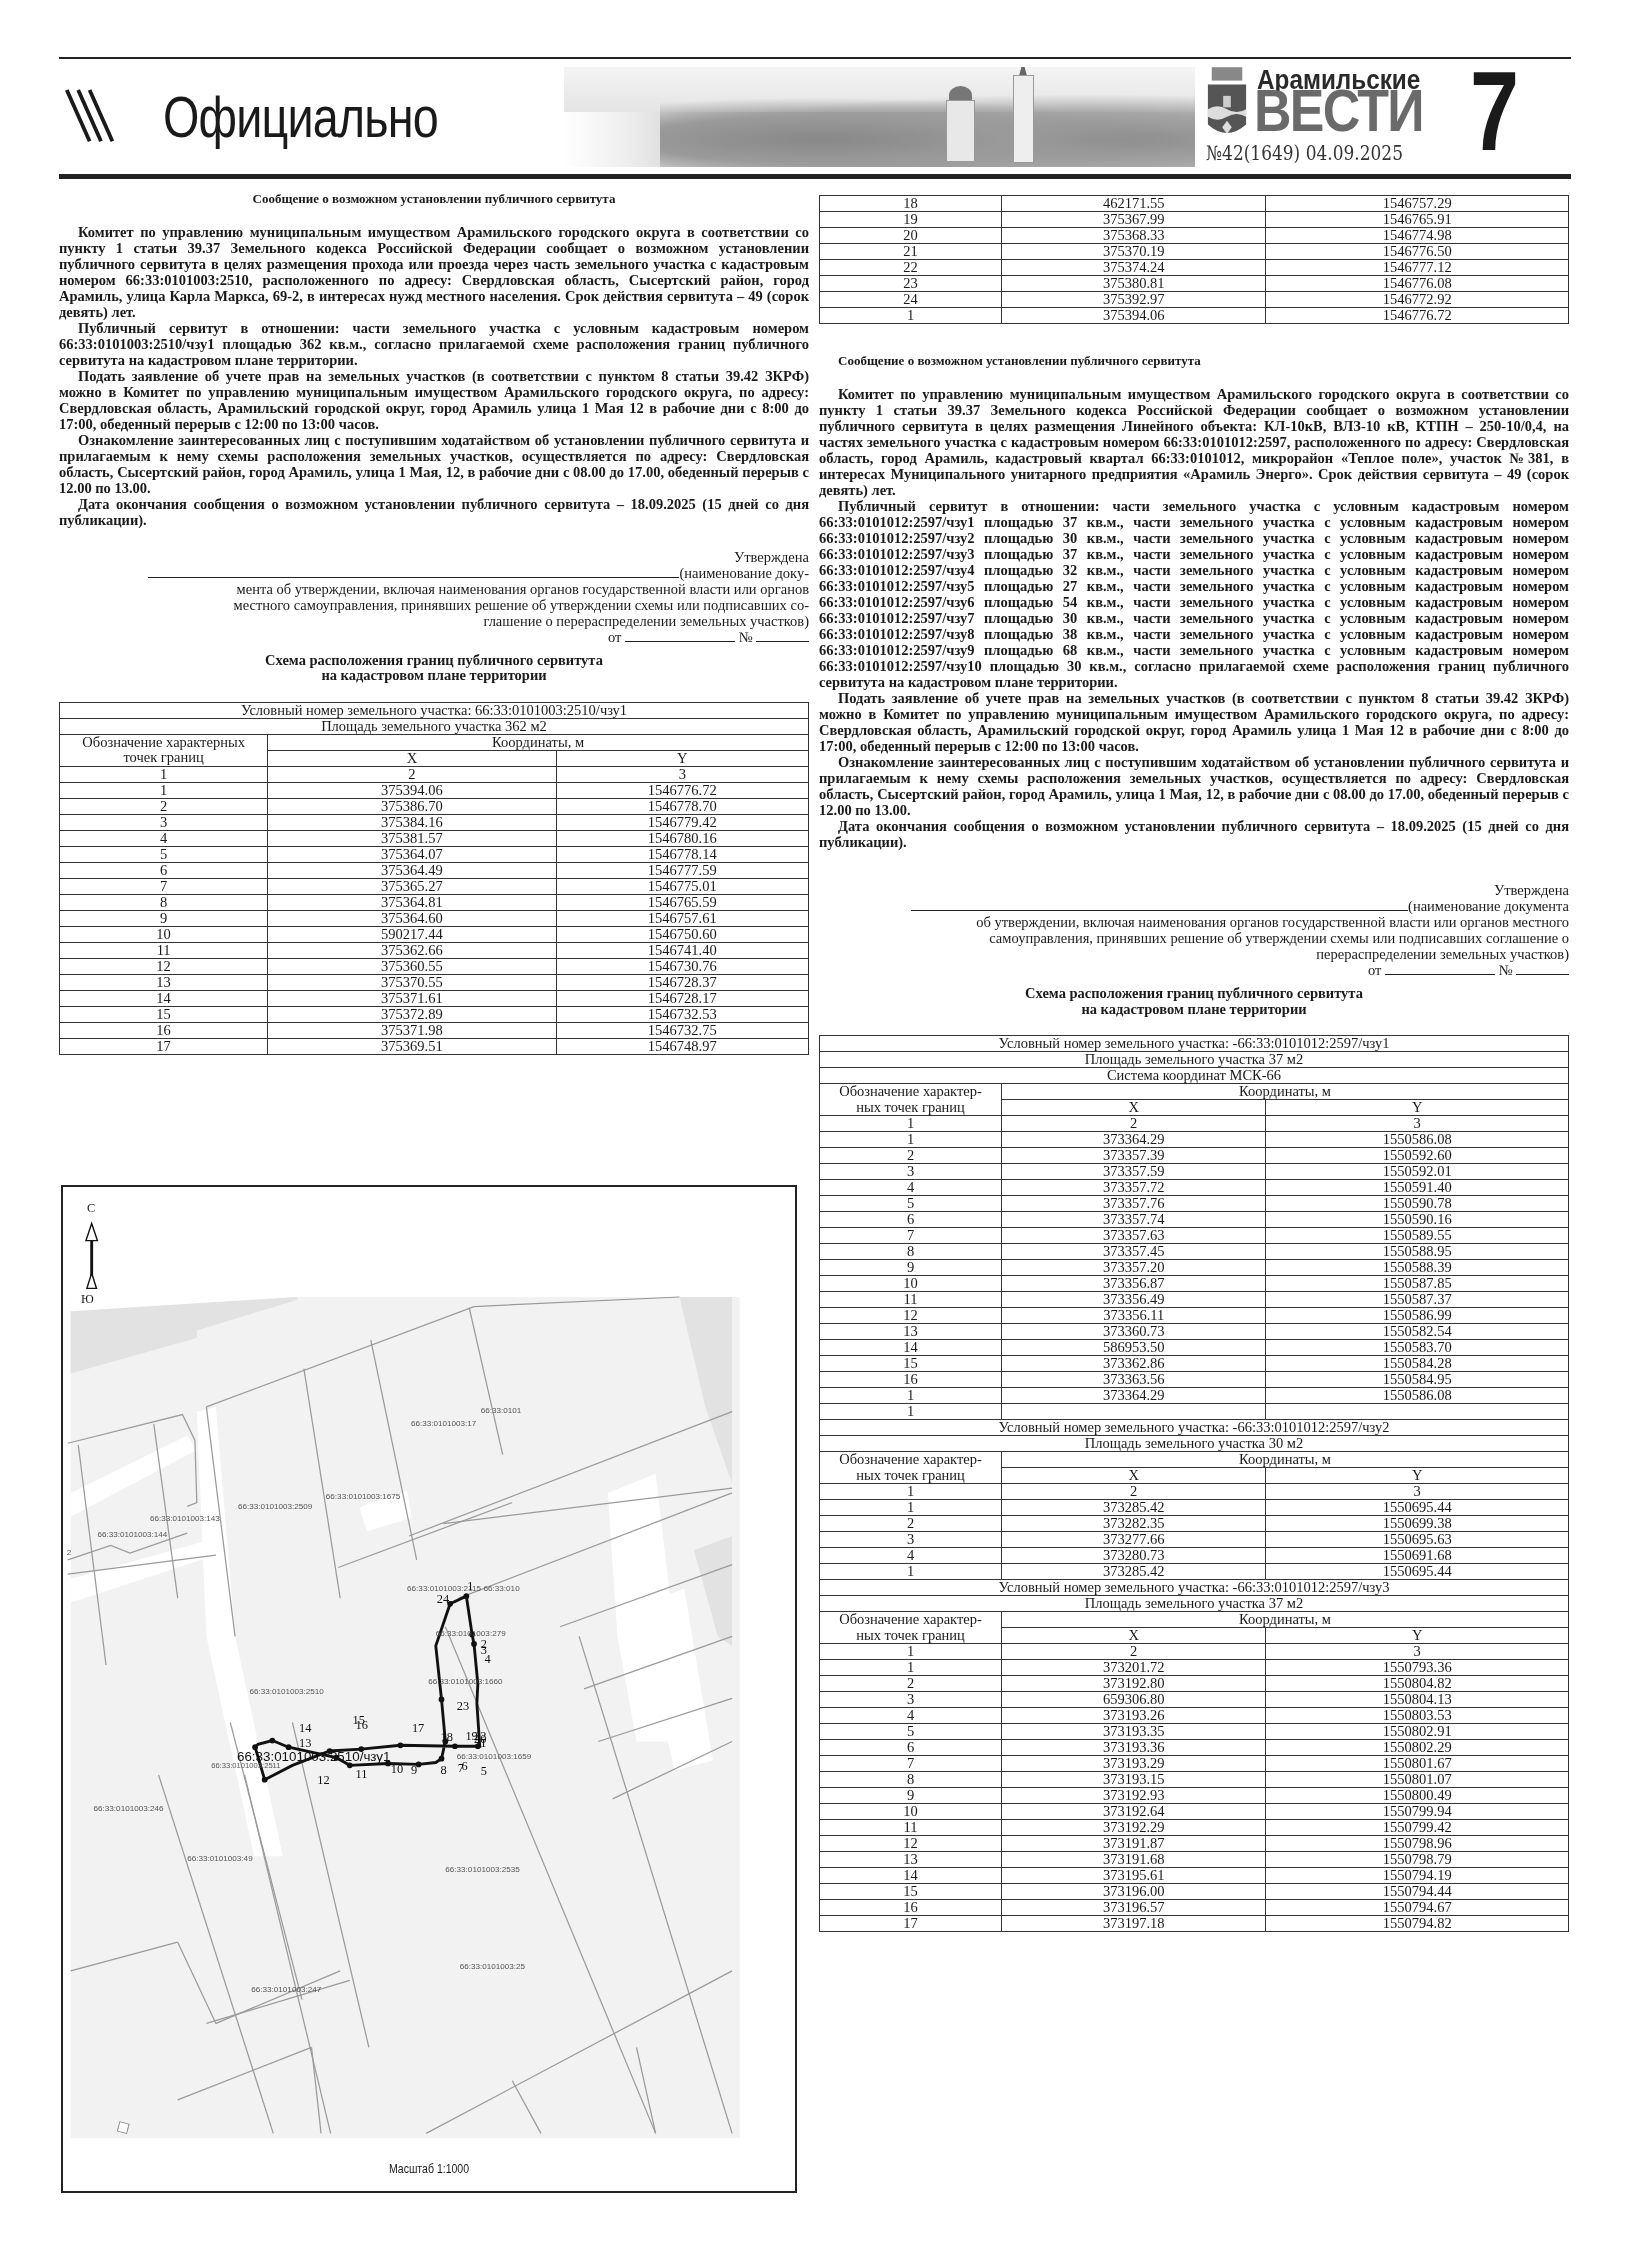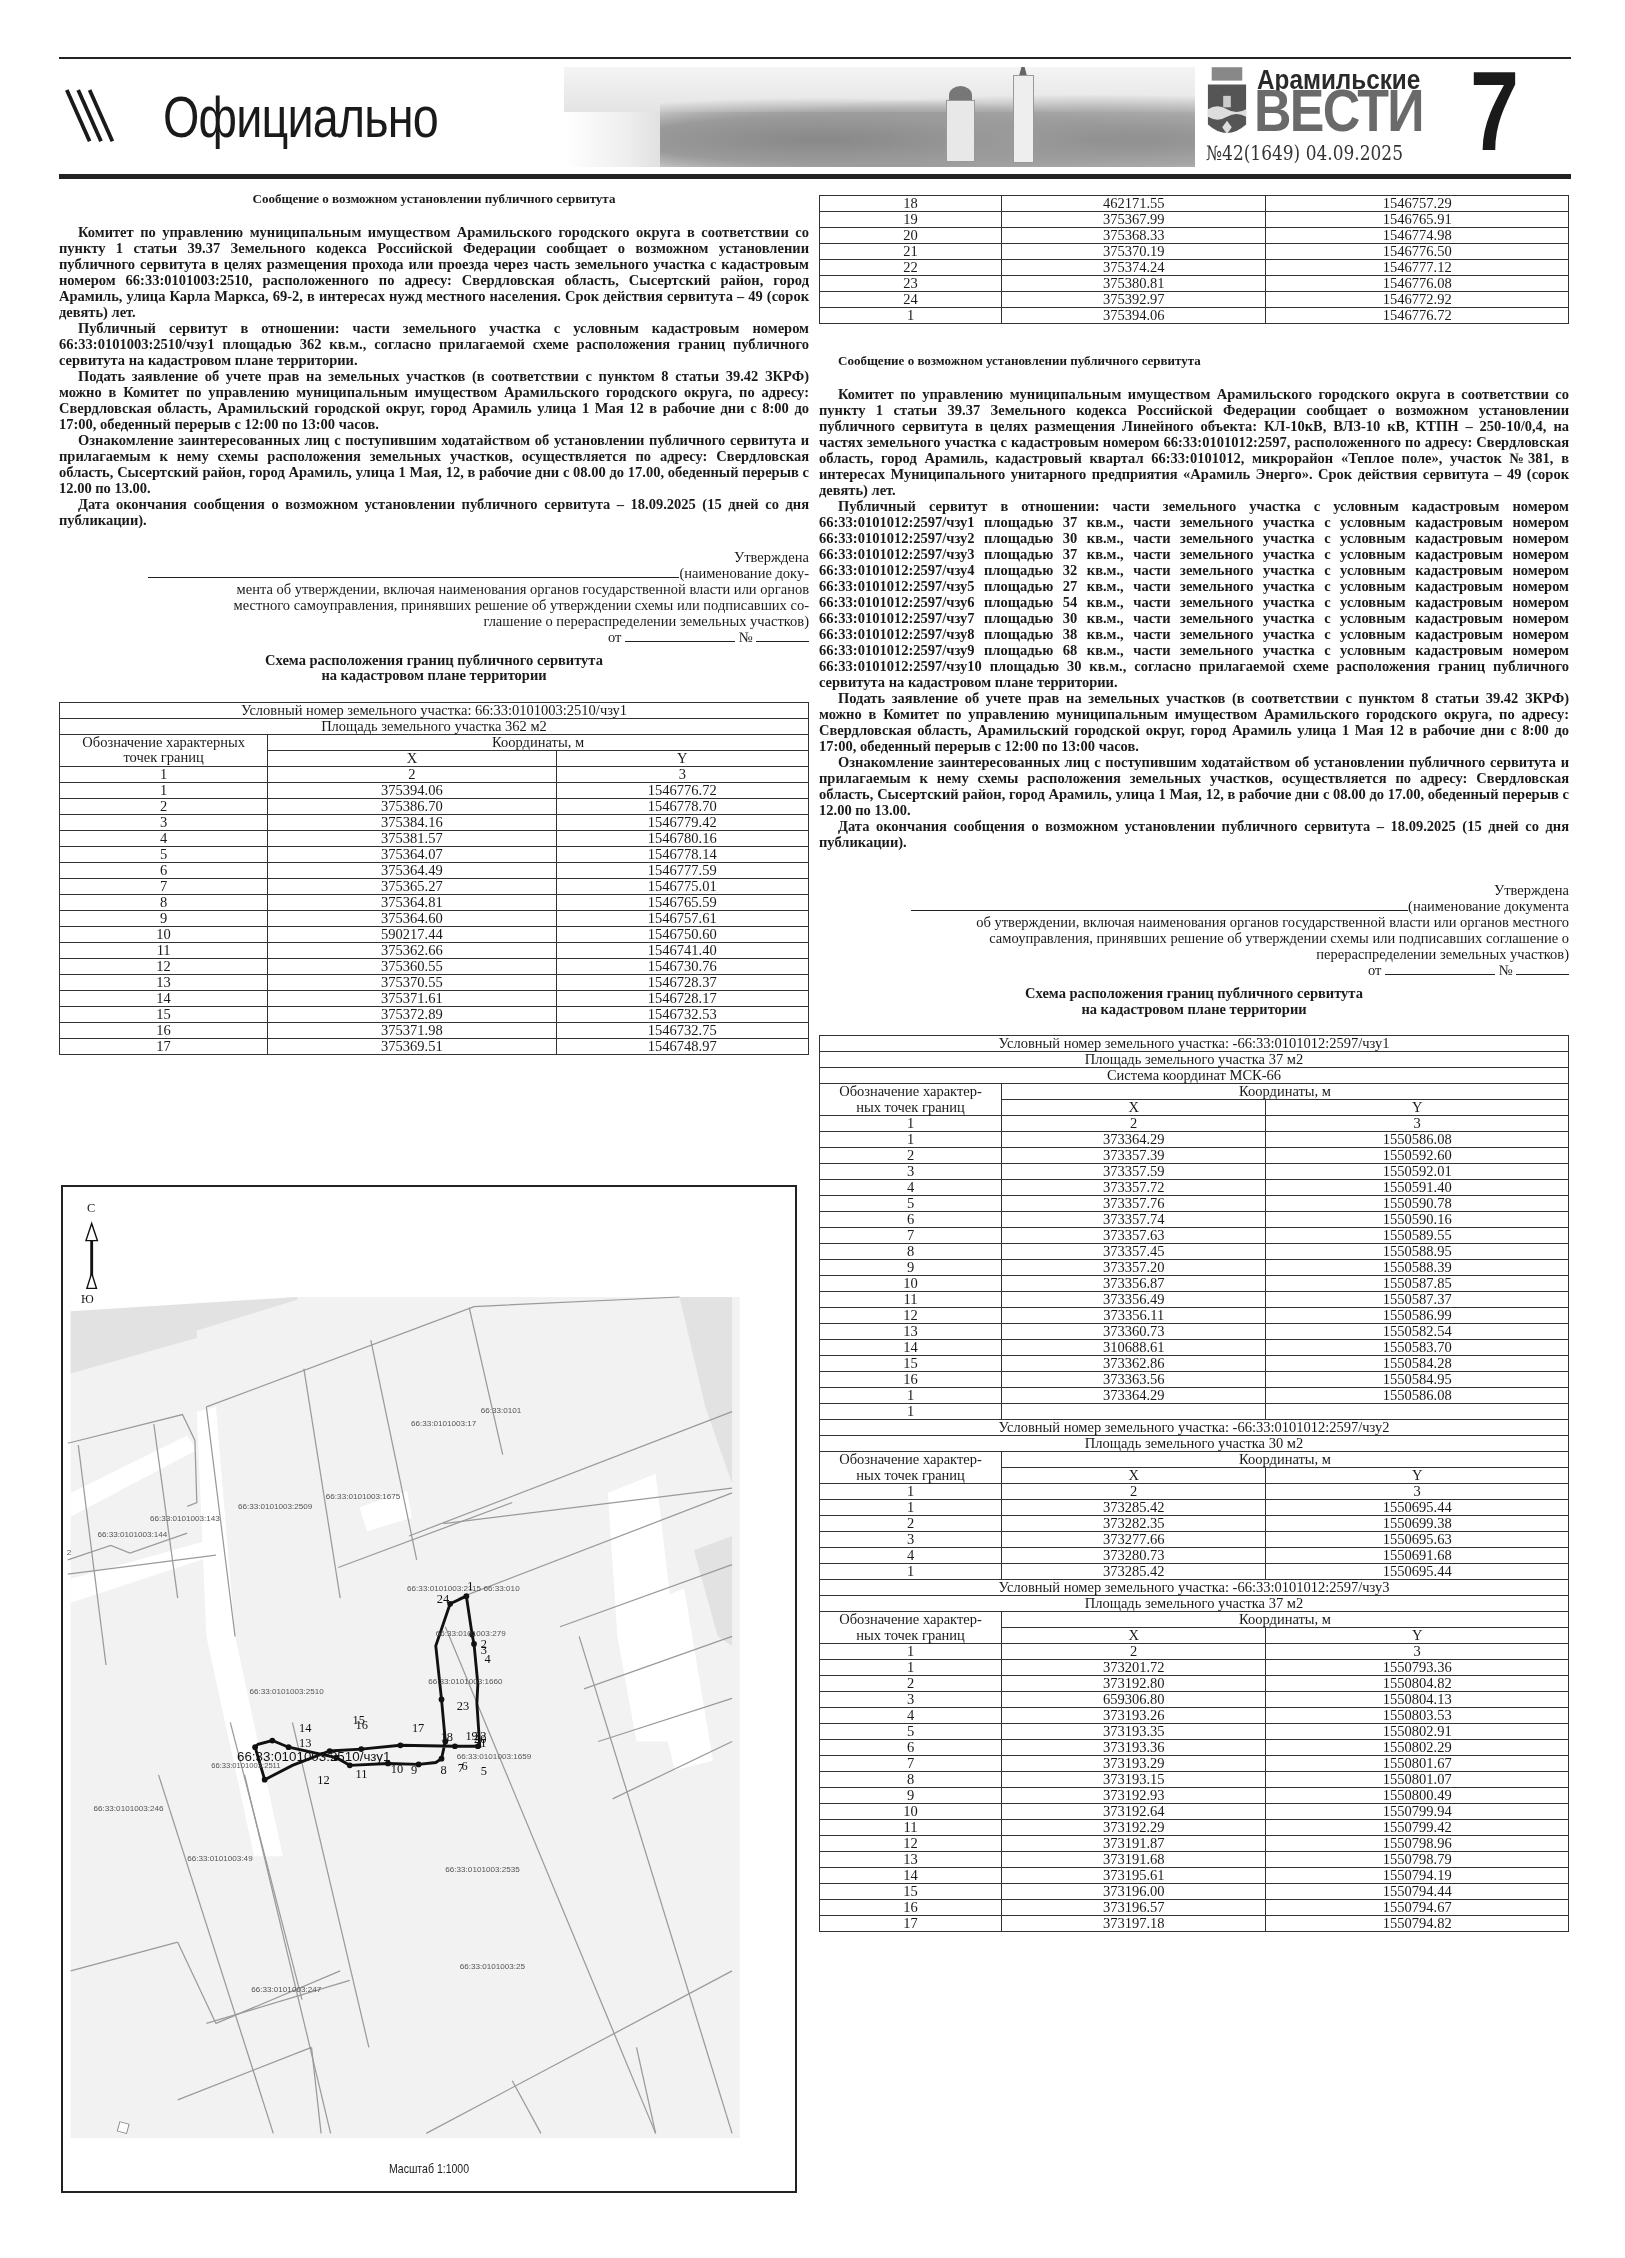--- a/index.html
+++ b/index.html
@@ -509,21 +509,21 @@
             <td>373356.11</td>
             <td>1550586.99</td>
           </tr>
           <tr>
             <td>13</td>
             <td>373360.73</td>
             <td>1550582.54</td>
           </tr>
           <tr>
             <td>14</td>
-            <td>310688.61</td>
+            <td>586953.50</td>
             <td>1550583.70</td>
           </tr>
           <tr>
             <td>15</td>
             <td>373362.86</td>
             <td>1550584.28</td>
           </tr>
           <tr>
             <td>16</td>
             <td>373363.56</td>

